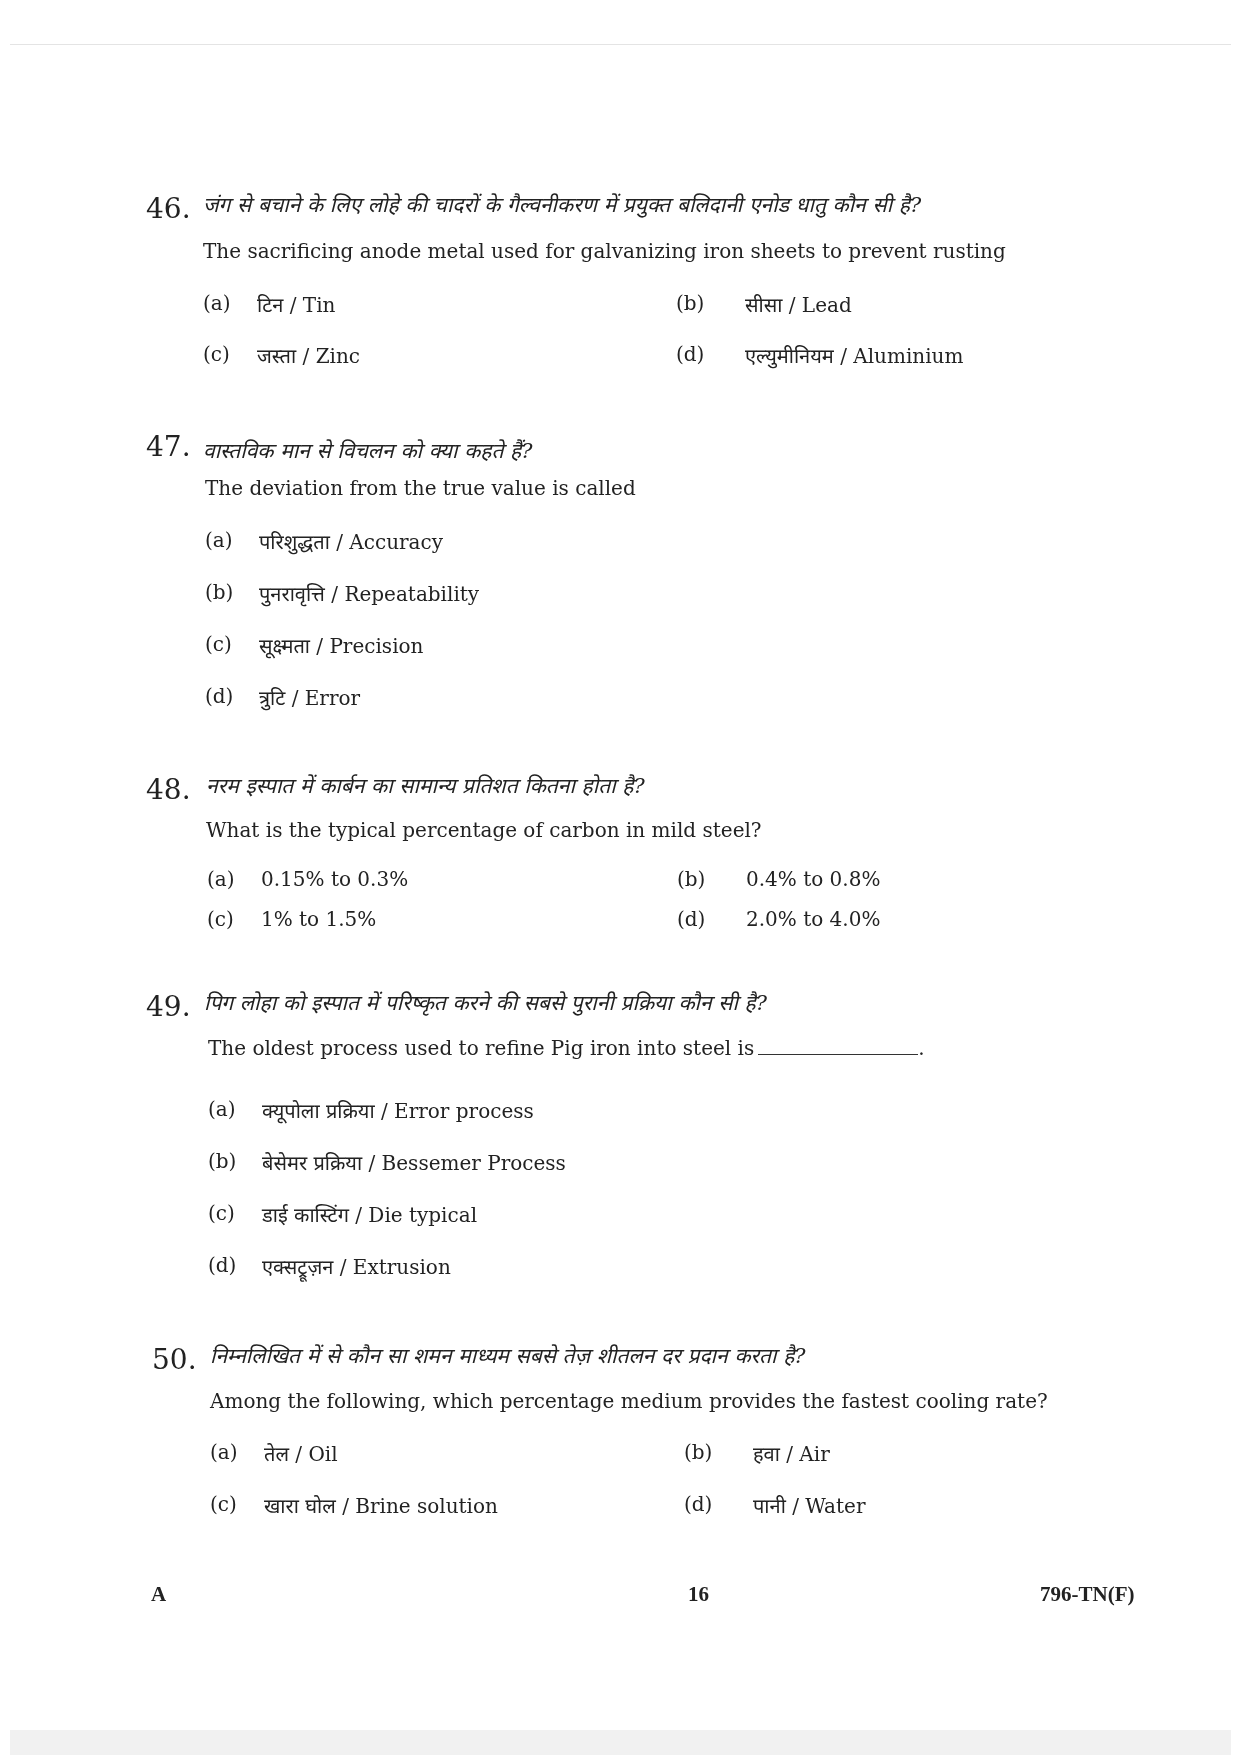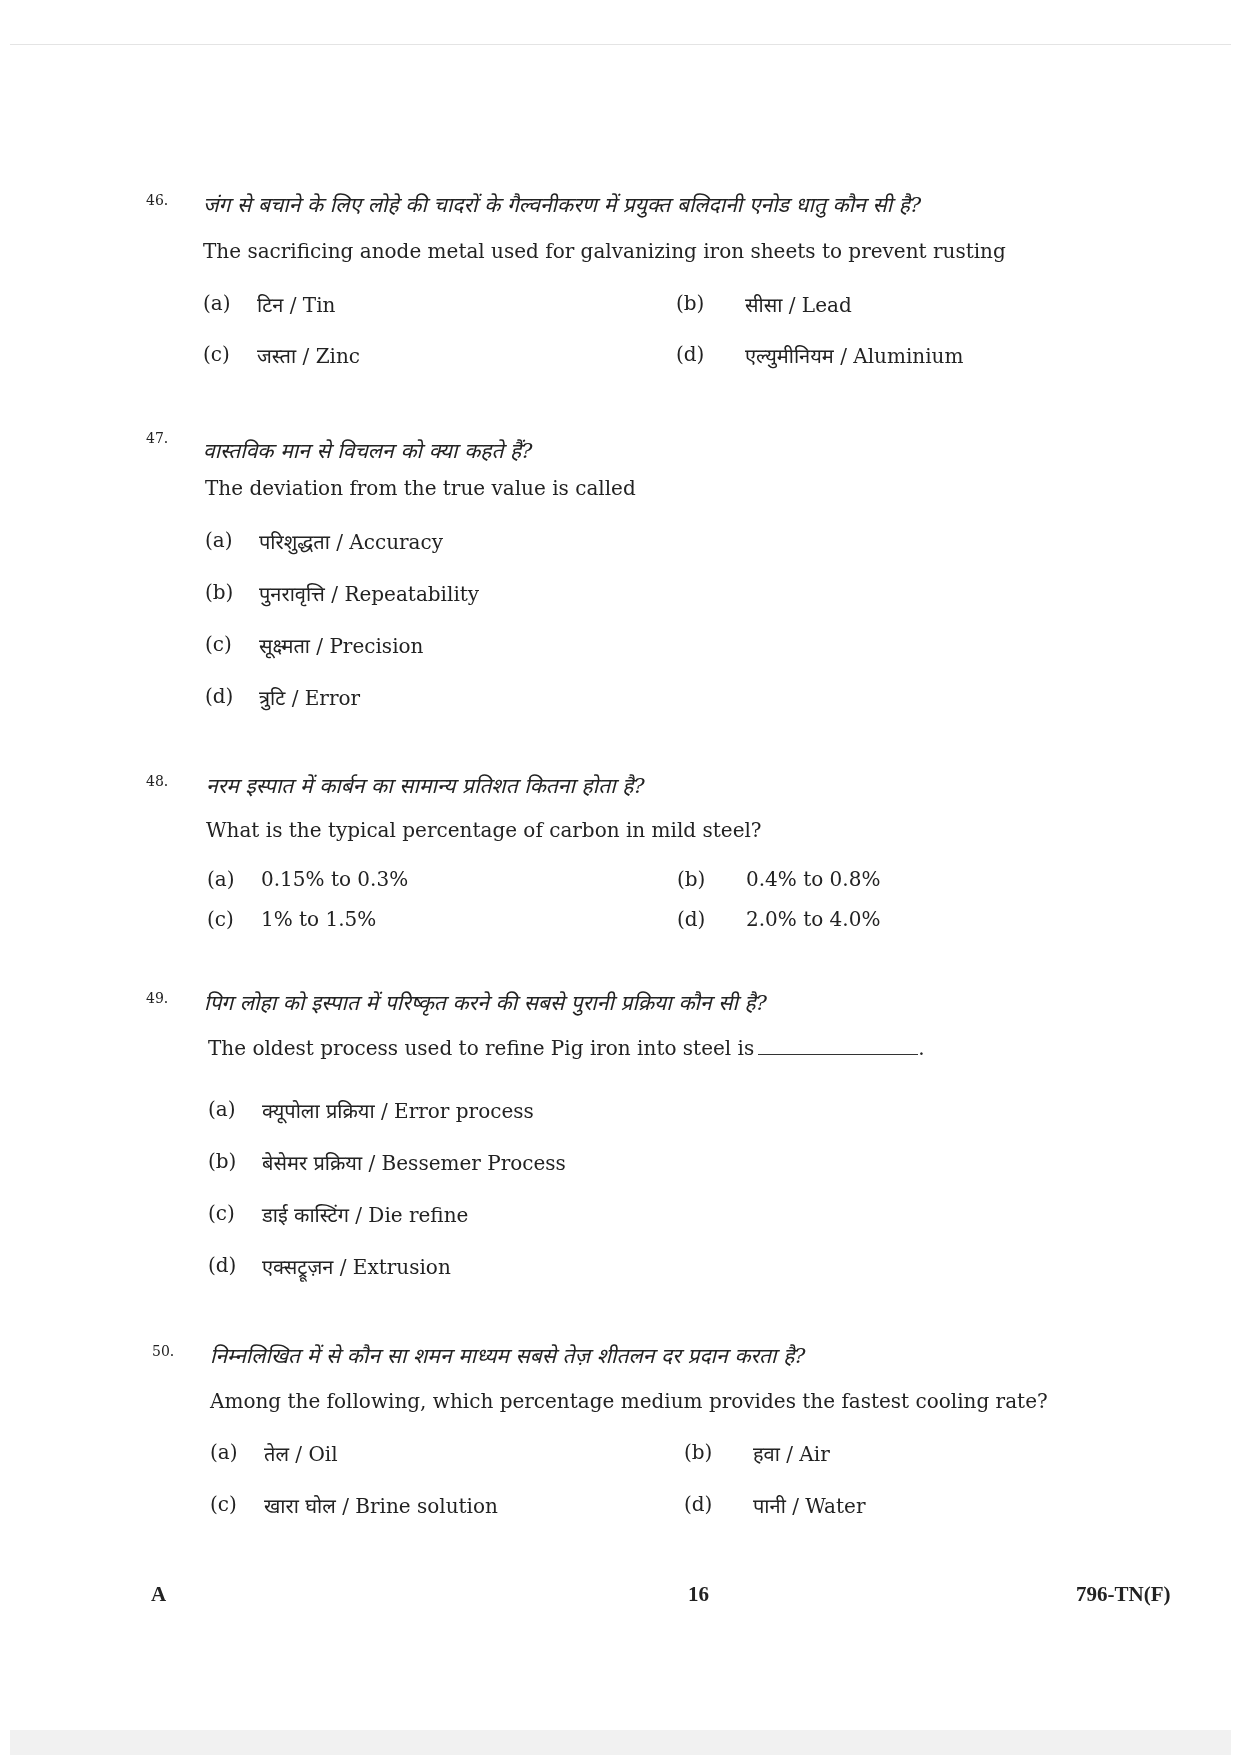--- a/index.html
+++ b/index.html
@@ -1,20 +1,20 @@
 <!DOCTYPE html>
 <html><head>
 <meta charset="utf-8">
 <style>
   html, body { margin:0; padding:0; }
   body { width:1241px; height:1755px; background:#fff; position:relative; overflow:hidden;
          font-family:"DejaVu Serif", "Liberation Serif", serif; color:#222; }
   .topline { position:absolute; left:10px; right:10px; top:44px; height:1px; background:#e4e4e4; }
   .bottomband { position:absolute; left:10px; right:10px; top:1730px; height:25px; background:#f1f1f1; }
-  .qnum { position:absolute; left:146px; font-size:14px; }
+  .qnum { position:absolute; left:146px; font-size:28px; }
   .hi { position:absolute; font-size:21px;font-style:italic; }
   .en { position:absolute; font-size:20px; }
   .opt { position:absolute; font-size:20px; display:flex; }
   .opt .lbl { display:inline-block; width:54px; }
   .blank { display:inline-block; width:160px; border-bottom:1px solid #333; margin-left:4px; }
   .footer { position:absolute; top:1582px; font-family:"Liberation Serif", serif; font-weight:bold; font-size:21px; }
 </style>
 </head>
 <body>
 
@@ -93,21 +93,21 @@
   <div class="opt" style="left:208px;top:1097px">
       <span class="lbl">(a)</span>
       <span>क्यूपोला प्रक्रिया / Error process</span>
     </div>
   <div class="opt" style="left:208px;top:1149px">
       <span class="lbl">(b)</span>
       <span>बेसेमर प्रक्रिया / Bessemer Process</span>
     </div>
   <div class="opt" style="left:208px;top:1201px">
       <span class="lbl">(c)</span>
-      <span>डाई कास्टिंग / Die refine</span>
+      <span>डाई कास्टिंग / Die typical</span>
     </div>
   <div class="opt" style="left:208px;top:1253px">
       <span class="lbl">(d)</span>
       <span>एक्सट्रूज़न / Extrusion</span>
     </div>
 </div>
 
 <div>
   <span class="qnum" style="top:1343px;left:152px">50.</span>
   <span class="hi" style="left:210px;top:1341px">निम्नलिखित में से कौन सा शमन माध्यम सबसे तेज़ शीतलन दर प्रदान करता है?</span>
@@ -125,15 +125,15 @@
       <span>खारा घोल / Brine solution</span>
     </div>
   <div class="opt" style="left:684px;top:1492px">
       <span class="lbl" style="width:69px">(d)</span>
       <span>पानी / Water</span>
     </div>
 </div>
 
 <span class="footer" style="left:151px">A</span>
 <span class="footer" style="left:688px">16</span>
-<span class="footer" style="left:1076px">796-TN(F)</span>
+<span class="footer" style="left:1040px">796-TN(F)</span>
 
 <div class="bottomband"></div>
 
 </body></html>

